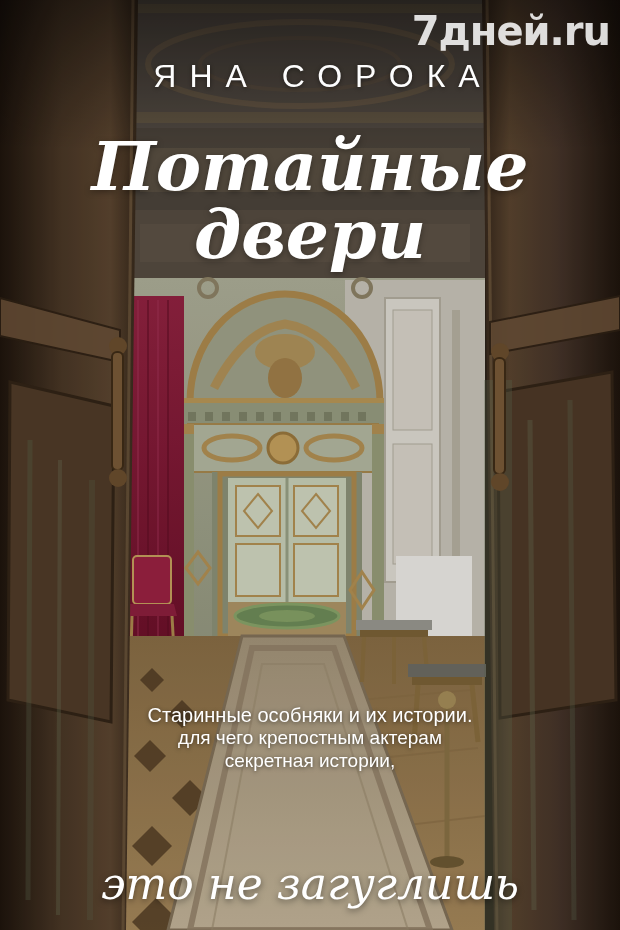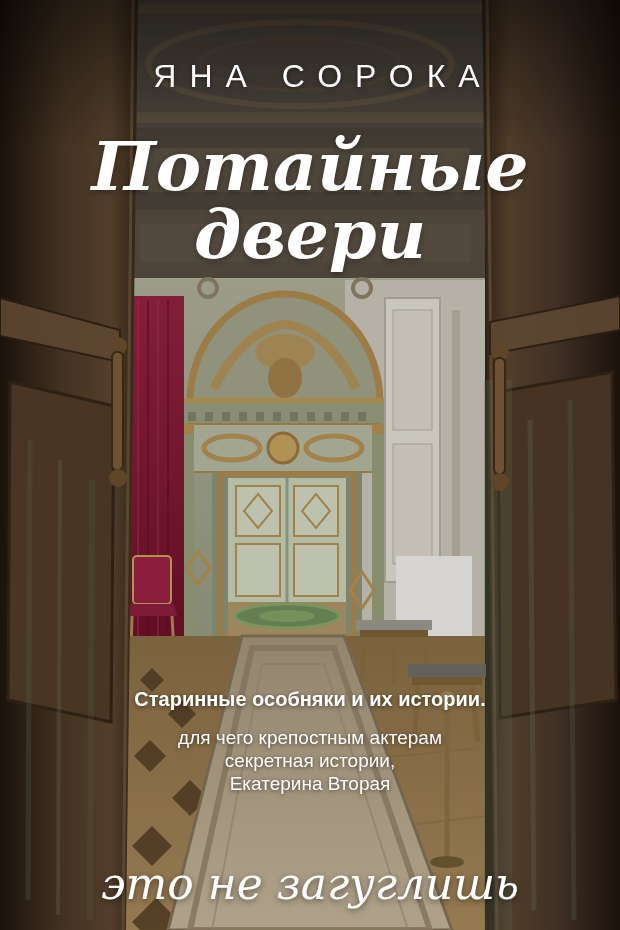--- a/index.html
+++ b/index.html
@@ -21,21 +21,21 @@
   .title1{
     top:132px;font-family:"DejaVu Serif","Liberation Serif",serif;
     font-style:italic;font-weight:bold;font-size:68px;line-height:1;
     text-shadow:0 2px 6px rgba(0,0,0,.35);
   }
   .title2{
     top:188px;font-weight:bold;font-size:86px;line-height:1;letter-spacing:2px;
     color:var(--accent,#e5195e);
   }
   .subtitle{
-    top:688px;font-size:20px;font-weight:bold;
+    top:704px;font-size:20px;font-weight:normal;
     text-shadow:0 1px 4px rgba(0,0,0,.55);
   }
   .blurb{
     top:726px;font-size:19px;line-height:23px;font-weight:400;
     text-shadow:0 1px 4px rgba(0,0,0,.55);
   }
   .tagline{
     top:858px;font-family:"DejaVu Serif","Liberation Serif",serif;
     font-style:italic;font-weight:normal;font-size:44px;
     text-shadow:0 2px 6px rgba(0,0,0,.5);
@@ -244,22 +244,22 @@
         <circle cx="500" cy="352" r="9" fill="#6b4f2e"></circle>
         <rect x="494" y="358" width="11" height="116" rx="5" fill="#7a5c38" stroke="#3e2c16" stroke-width="2"></rect>
         <circle cx="500" cy="482" r="9" fill="#6b4f2e"></circle>
       </g>
     </g>
 
     <rect x="0" y="0" width="620" height="150" fill="url(#topShade)"></rect>
     <rect x="0" y="0" width="620" height="930" fill="rgba(20,12,6,.12)"></rect>
   </svg>
 
+  <div class="txt watermark">7дней.ru</div>
   <div class="txt author">ЯНА СОРОКА</div>
   <div class="txt title1">Потайные двери</div>
   <div class="txt subtitle">Старинные особняки и их истории.</div>
   <div class="txt blurb">
     <div>для чего крепостным актерам</div>
     <div>секретная истории,</div>
-    <div>Екатерина Вторая</div>
   </div>
   <div class="txt tagline">это не загуглишь</div>
 </div>
 
 </body></html>

